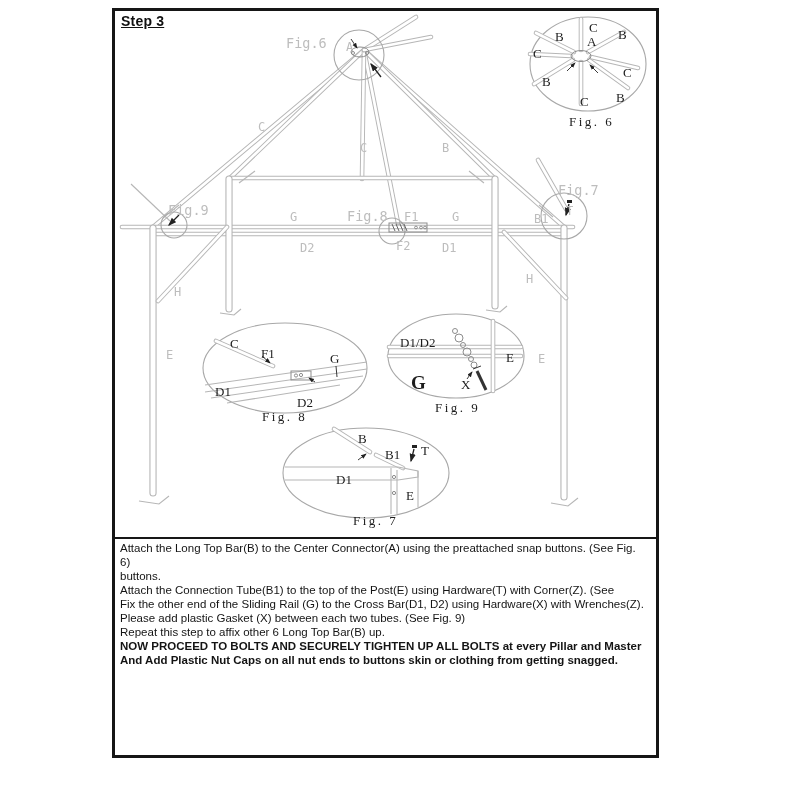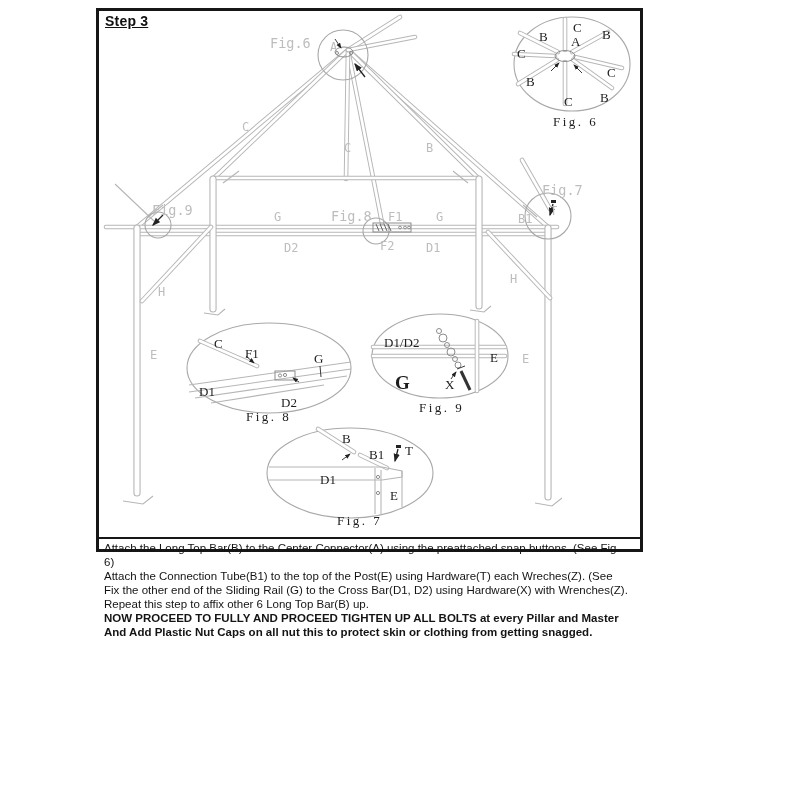--- a/index.html
+++ b/index.html
@@ -1,18 +1,18 @@
 <!DOCTYPE html>
 <html><head>
 <meta charset="utf-8">
 <style>
   html,body{margin:0;padding:0}
   body{width:800px;height:800px;position:relative;background:#fff;
        font-family:"Liberation Sans",sans-serif;overflow:hidden}
-  .page{position:absolute;left:96px;top:8px;width:547px;height:544px;
+  .page{position:absolute;left:112px;top:8px;width:547px;height:750px;
         border:3px solid #161616;box-sizing:border-box;background:#fff}
   .step-title{position:absolute;left:6px;top:2px;font-size:14px;font-weight:bold;
         text-decoration:underline;color:#101010;letter-spacing:.2px}
   svg.diagram{position:absolute;left:0;top:0;display:block}
 
   
   .tube{stroke:#b6b6b6;stroke-width:4.6;fill:none;stroke-linecap:round}
   .tube-core{stroke:#ffffff;stroke-width:2.7;fill:none;stroke-linecap:round}
   .post{stroke-width:7.2}
   .tube-core.post{stroke-width:5}
@@ -264,19 +264,21 @@
       <text class="slab" x="270" y="448">B1</text>
       <text class="slab" x="306" y="444">T</text>
       <text class="slab" x="221" y="473">D1</text>
       <text class="slab" x="291" y="489">E</text>
       <text class="cap" x="238" y="514">Fig. 7</text>
     </g>
   </svg>
 
   <div class="instructions">
     <p class="mt-a">Attach the Long Top Bar(B) to the Center Connector(A) using the preattached snap buttons. (See Fig. 6)</p>
-    <p class="mt-c">Attach the Connection Tube(B1) to the top of the Post(E) using Hardware(T) each Wreches(Z). (See</p>
+    <p>buttons.</p>
+    <p class="mt-c">Attach the Connection Tube(B1) to the top of the Post(E) using Hardware(T) with Corner(Z). (See</p>
     <p>Fix the other end of the Sliding Rail (G) to the Cross Bar(D1, D2) using Hardware(X) with Wrenches(Z).</p>
+    <p>Please add plastic Gasket (X) between each two tubes. (See Fig. 9)</p>
     <p>Repeat this step to affix other 6 Long Top Bar(B) up.</p>
-    <p class="bold">NOW PROCEED TO FULLY AND PROCEED TIGHTEN UP ALL BOLTS at every Pillar and Master</p>
-    <p class="bold">And Add Plastic Nut Caps on all nut this to protect skin or clothing from getting snagged.</p>
+    <p class="bold">NOW PROCEED TO BOLTS AND SECURELY TIGHTEN UP ALL BOLTS at every Pillar and Master</p>
+    <p class="bold">And Add Plastic Nut Caps on all nut ends to buttons skin or clothing from getting snagged.</p>
   </div>
 </div>
 
 </body></html>

